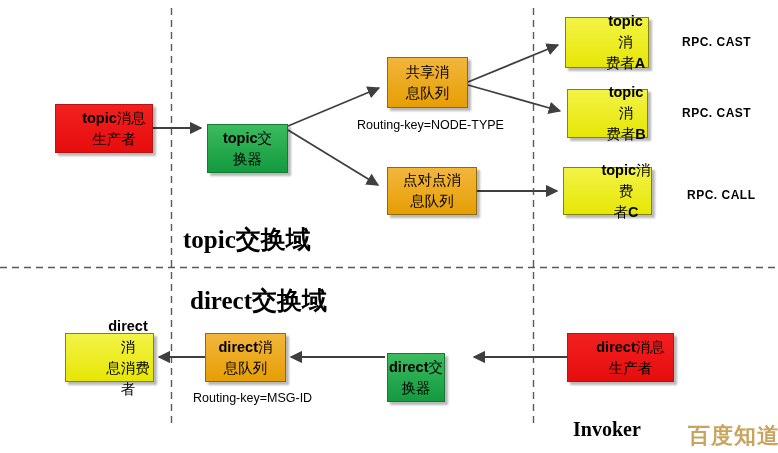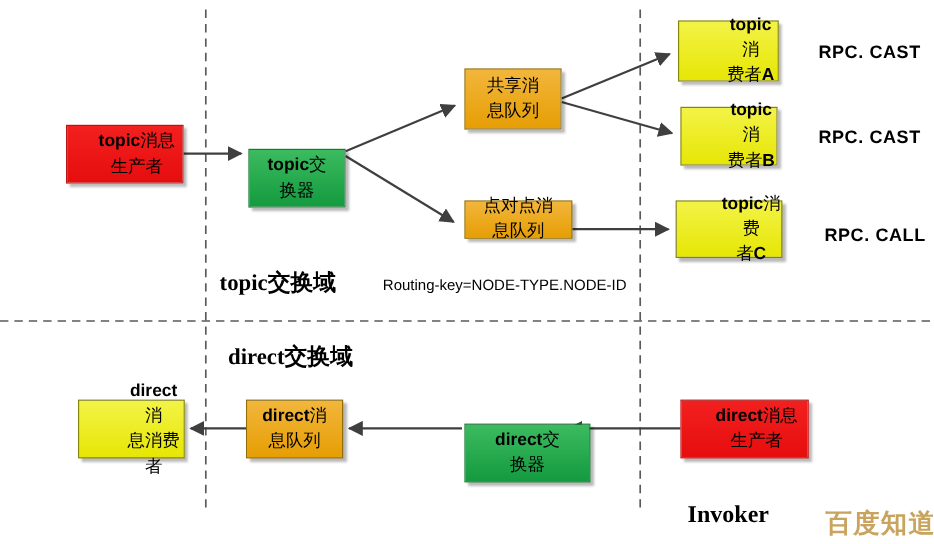--- a/index.html
+++ b/index.html
@@ -20,22 +20,22 @@
     box-shadow:3px 3px 2px rgba(0,0,0,0.28);
     box-sizing:border-box;
   }
   .node b{font-weight:bold;}
   .producer{background:linear-gradient(#f32020,#e60d0d);border-color:#b91414;padding-left:20px;}
   .exchange{background:linear-gradient(#3cbb5f,#149a3f);border-color:#177a34;margin-top:20px;}
   .queue{background:linear-gradient(#f2b63c,#e69e04);border-color:#8f6c08;}
   .consumer{background:linear-gradient(#f3f347,#e6e605);border-color:#83830e;padding-left:37px;}
   .lbl{position:absolute;z-index:2;white-space:nowrap;color:#000;}
   .routing{font-size:12.5px;font-family:"Liberation Sans",sans-serif;}
-  .rpc{font-size:15px;font-weight:bold;letter-spacing:0.5px;font-family:"Liberation Sans",sans-serif;}
-  .heading{font-size:19px;font-weight:bold;font-family:"Liberation Serif",serif;}
+  .rpc{font-size:12px;font-weight:bold;letter-spacing:0.5px;font-family:"Liberation Sans",sans-serif;}
+  .heading{font-size:25px;font-weight:bold;font-family:"Liberation Serif",serif;}
   .role{font-size:20px;font-weight:bold;font-family:"Liberation Serif",serif;}
   .watermark{font-size:22px;font-weight:bold;letter-spacing:1px;color:#c8a45e;font-family:"Liberation Sans",sans-serif;}
 </style>
 </head>
 <body>
 
 <div id="canvas">
 
   <svg id="connector-layer" width="778" height="453" viewBox="0 0 778 453">
     <defs>
@@ -67,21 +67,21 @@
   <div class="node exchange" style="left:207px;top:104px;width:81px;height:49px;">
     <div><b>topic</b><span>交</span></div>
     <div><span>换器</span><b></b></div>
   </div>
 
   <div class="node queue" style="left:387px;top:57px;width:81px;height:51px;">
     <div><b></b><span>共享消</span></div>
     <div><span>息队列</span><b></b></div>
   </div>
 
-  <div class="node queue" style="left:387px;top:167px;width:90px;height:32px;">
+  <div class="node queue" style="left:387px;top:167px;width:90px;height:48px;">
     <div><b></b><span>点对点消</span></div>
     <div><span>息队列</span><b></b></div>
   </div>
 
   <div class="node consumer" style="left:565px;top:17px;width:84px;height:51px;">
     <div><b>topic</b><span>消</span></div>
     <div><span>费者</span><b>A</b></div>
   </div>
 
   <div class="node consumer" style="left:567px;top:89px;width:81px;height:49px;">
@@ -97,31 +97,32 @@
   <div class="node consumer" style="left:65px;top:333px;width:89px;height:49px;">
     <div><b>direct</b><span>消</span></div>
     <div><span>息消费者</span><b></b></div>
   </div>
 
   <div class="node queue" style="left:205px;top:333px;width:81px;height:49px;">
     <div><b>direct</b><span>消</span></div>
     <div><span>息队列</span><b></b></div>
   </div>
 
-  <div class="node exchange" style="left:387px;top:333px;width:105px;height:49px;">
+  <div class="node exchange" style="left:387px;top:333px;width:58px;height:49px;">
     <div><b>direct</b><span>交</span></div>
     <div><span>换器</span><b></b></div>
   </div>
 
   <div class="node producer" style="left:567px;top:333px;width:107px;height:49px;">
     <div><b>direct</b><span>消息</span></div>
     <div><span>生产者</span><b></b></div>
   </div>
 
-  <div class="lbl routing" style="left:319px;top:231px;">Routing-key=NODE-TYPE.NODE-ID</div>
+  <div class="lbl routing" style="left:357px;top:118px;">Routing-key=NODE-TYPE</div>
+  <div class="lbl routing" style="left:193px;top:391px;">Routing-key=MSG-ID</div>
 
   <div class="lbl rpc" style="left:682px;top:35px;">RPC. CAST</div>
   <div class="lbl rpc" style="left:682px;top:106px;">RPC. CAST</div>
   <div class="lbl rpc" style="left:687px;top:188px;">RPC. CALL</div>
 
   <div class="lbl heading" style="left:183px;top:223px;">topic交换域</div>
   <div class="lbl heading" style="left:190px;top:284px;">direct交换域</div>
 
   <div class="lbl role" style="left:573px;top:418px;">Invoker</div>
 

